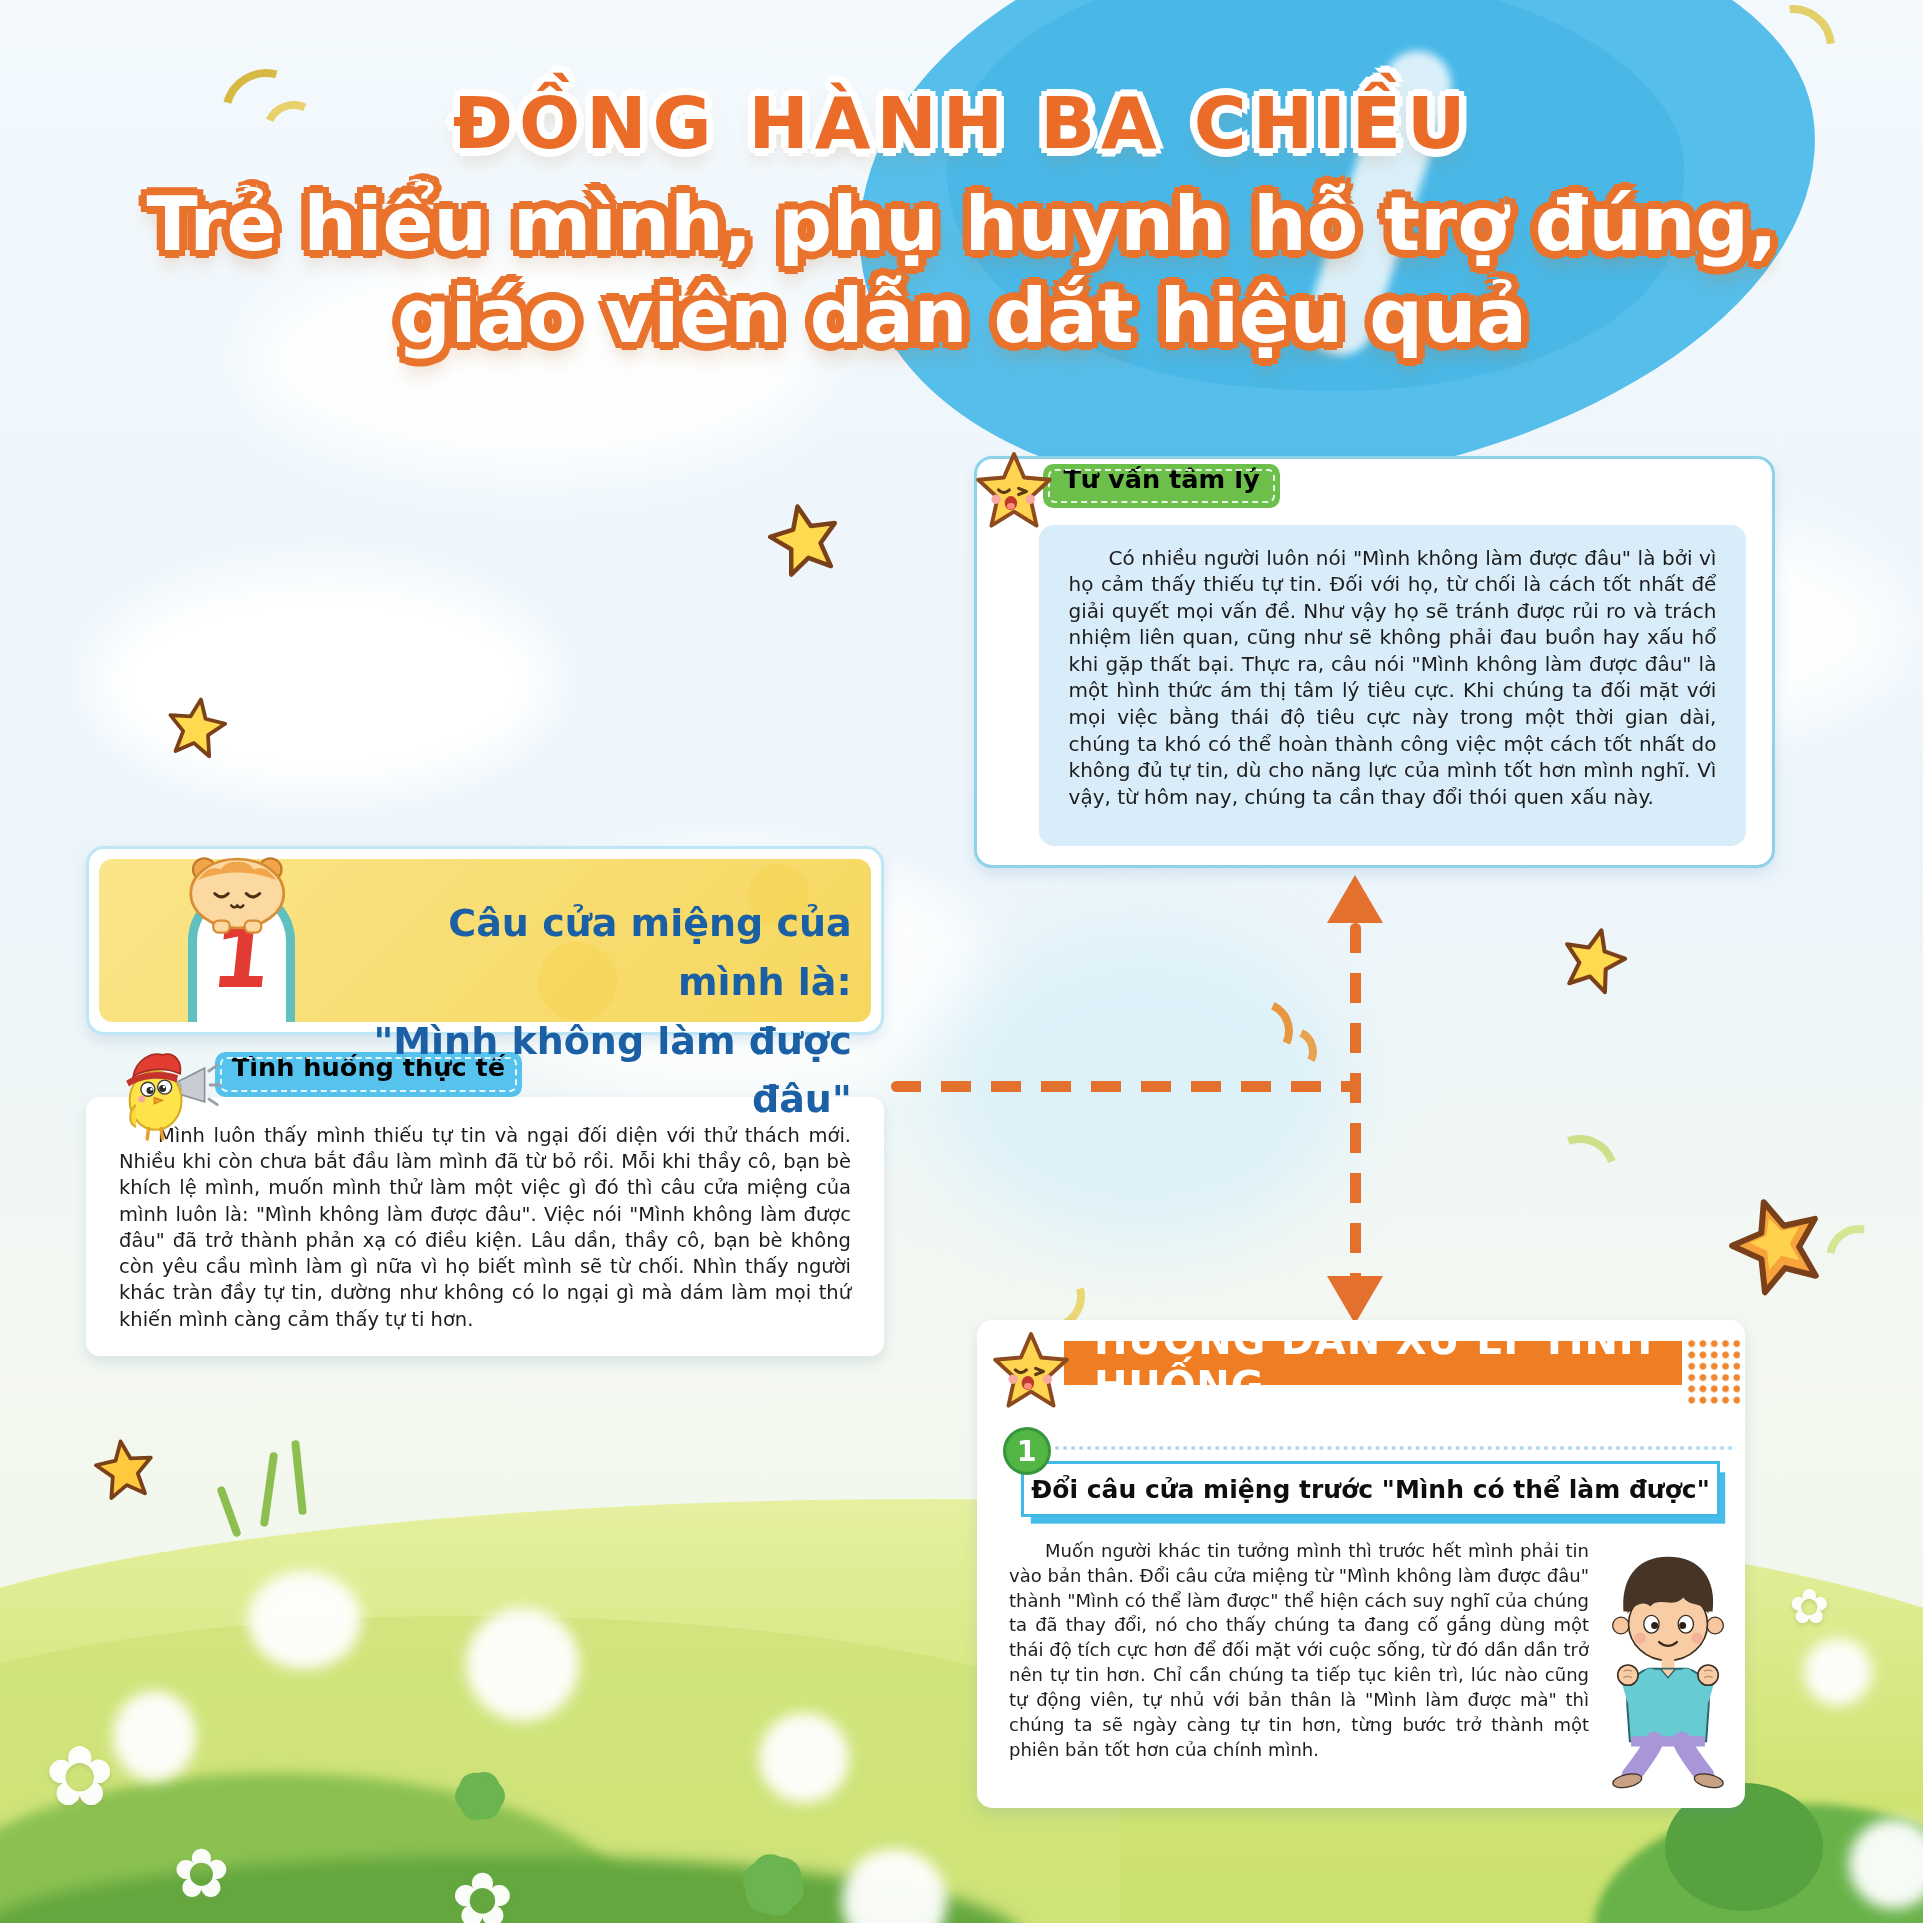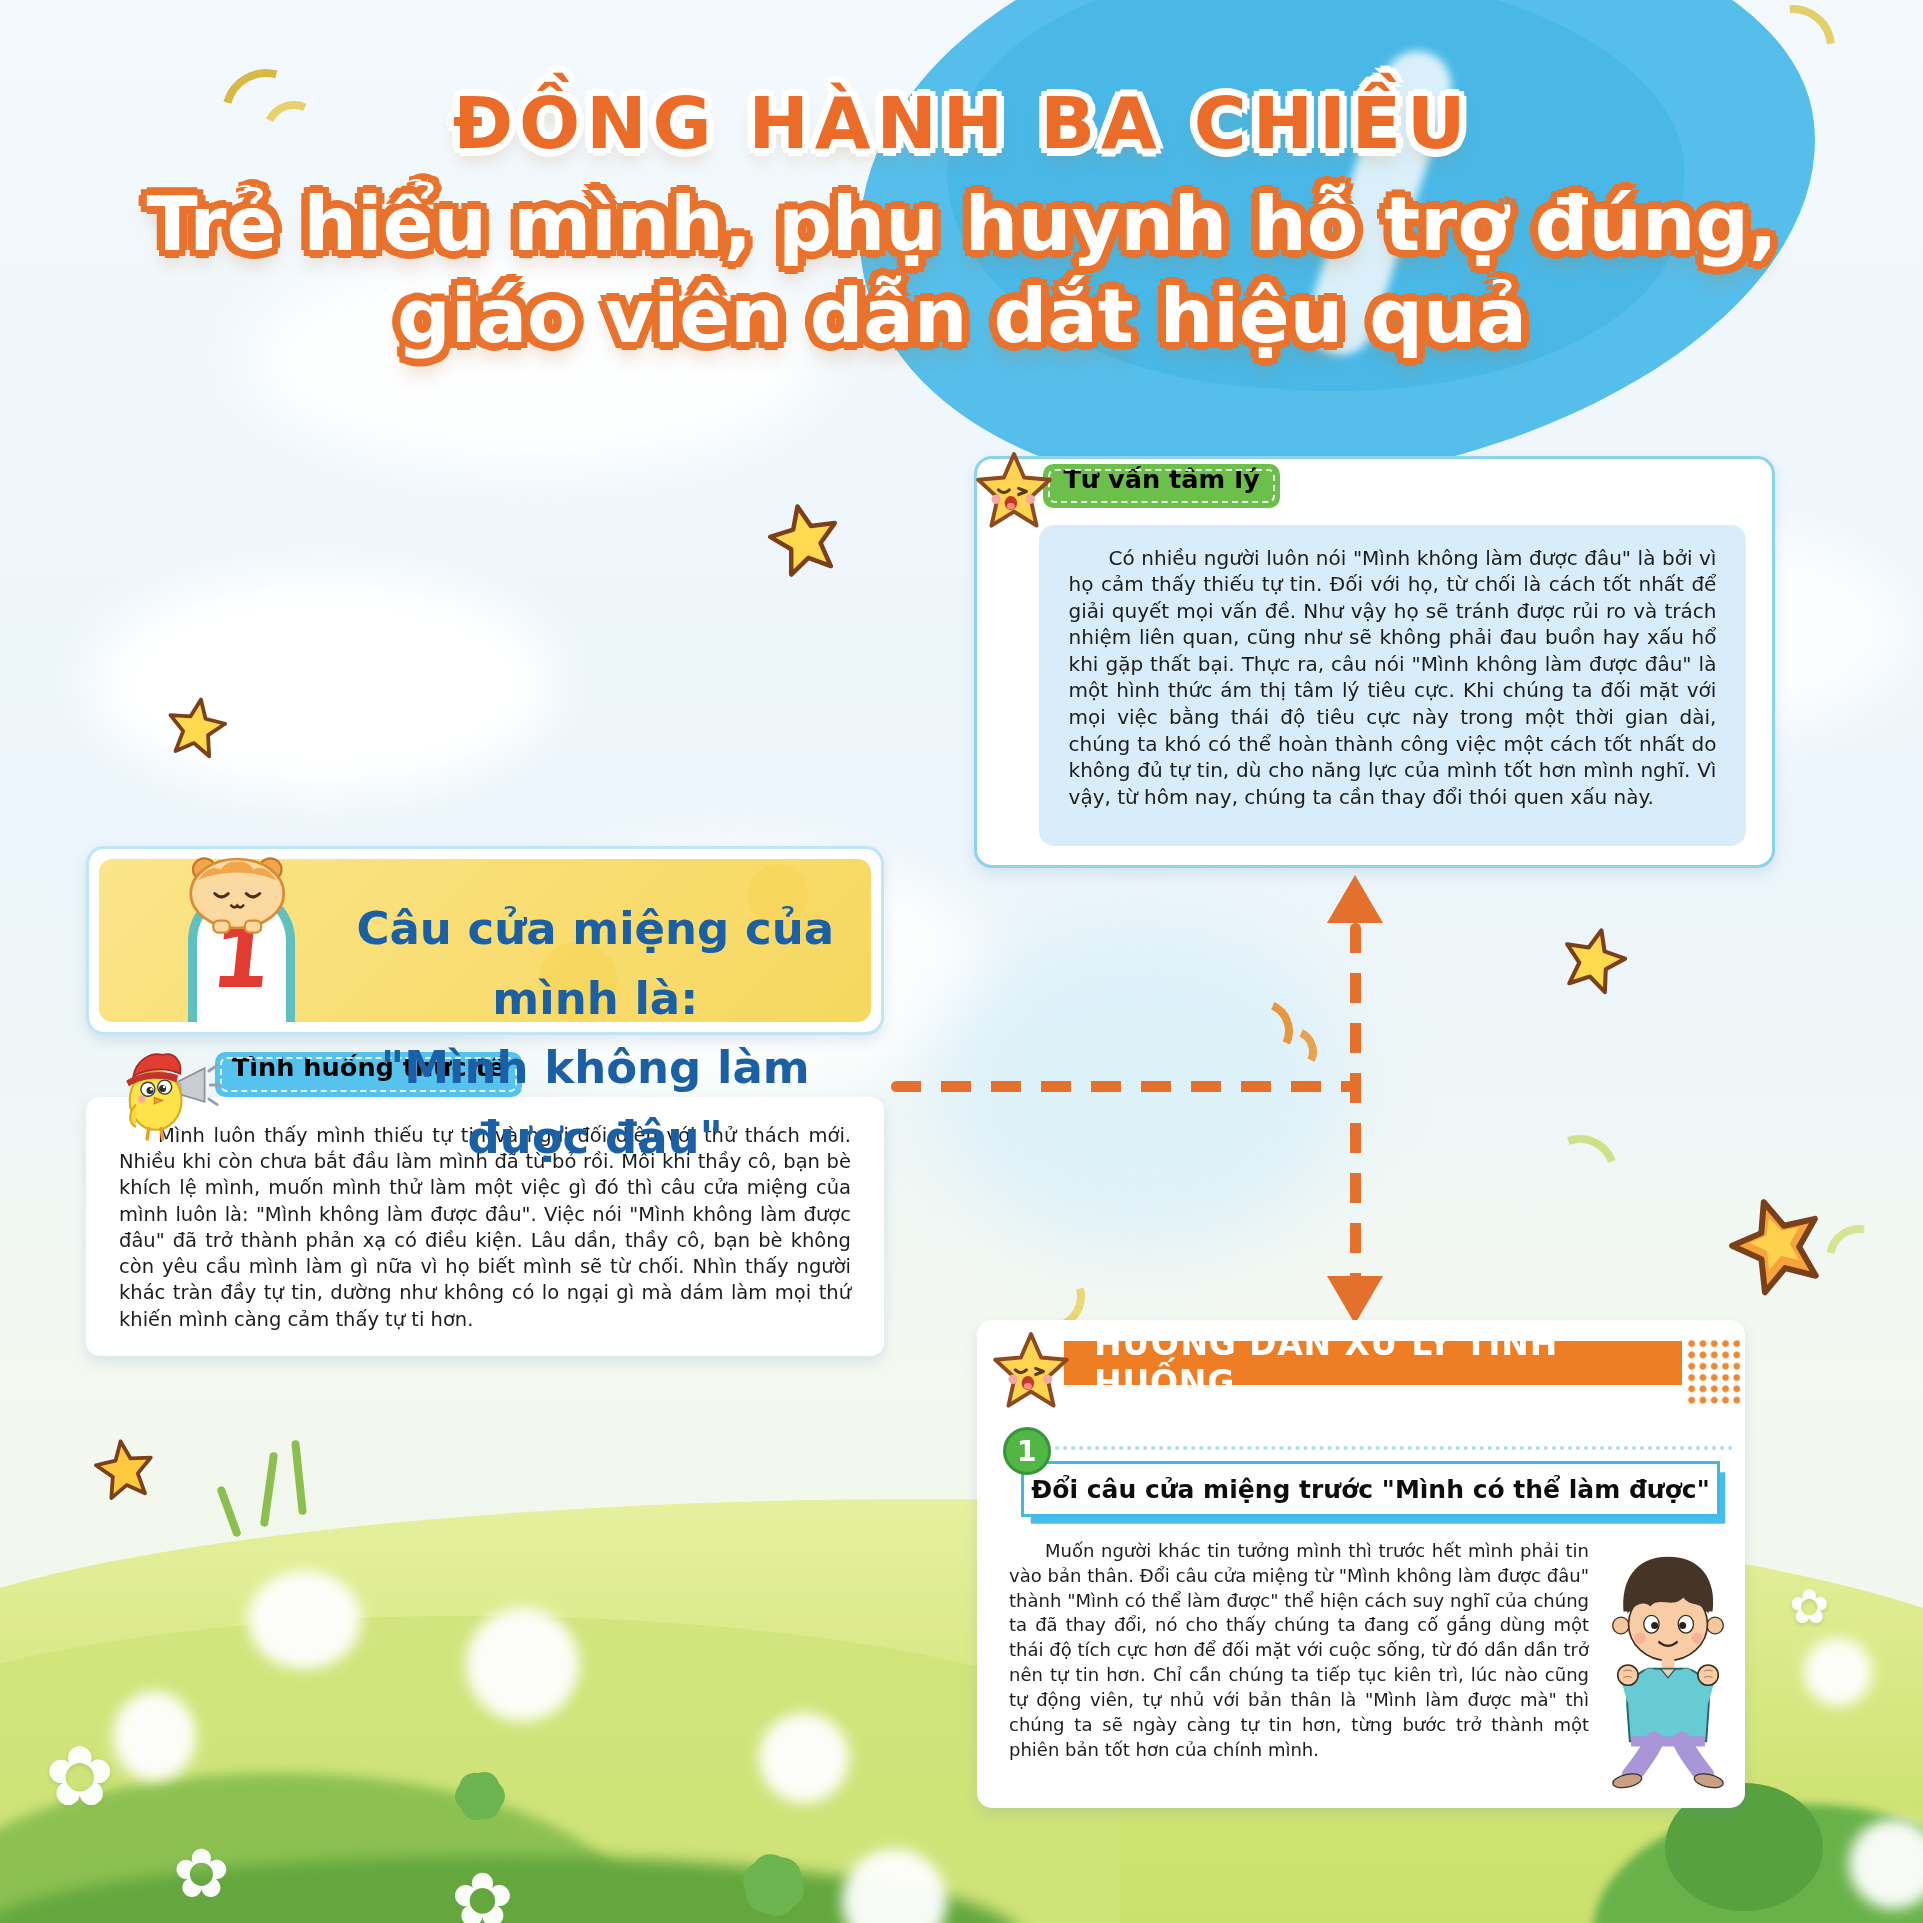--- a/index.html
+++ b/index.html
@@ -63,33 +63,33 @@
   .topic-card{left:86px;top:846px;width:798px;height:189px;border:3px solid #bfe6f4;padding:9.8px;box-sizing:border-box;}
   .topic-yellow{position:relative;width:100%;height:100%;border-radius:13.5px;
     background:linear-gradient(135deg,#fbe58a 0%,#f8dc6e 60%,#f6d75f 100%);}
   .topic-yellow::after{content:"";position:absolute;inset:0;border-radius:13.5px;
     background-image:radial-gradient(circle at 18% 30%,rgba(246,210,80,.55) 0 35px,transparent 35px),
                      radial-gradient(circle at 62% 75%,rgba(246,210,80,.5) 0 39px,transparent 40px),
                      radial-gradient(circle at 88% 22%,rgba(246,210,80,.5) 0 30px,transparent 31px);}
   .arch{position:absolute;left:89px;bottom:0;width:89px;height:126px;background:#fff;border:9.8px solid #5fc0bf;border-bottom:none;
     border-radius:57px 57px 0 0;z-index:2;text-align:center;}
   .arch-num{display:inline-block;margin-top:19.5px;font-size:84px;font-weight:900;color:#e23b33;transform:skewX(-6deg);line-height:1;}
-  .topic-title{position:absolute;left:240px;right:19.5px;top:35px;z-index:2;text-align:center;color:#1b5fa5;font-weight:900;
-    font-size:45px;line-height:1.55;}
+  .topic-title{position:absolute;left:240px;right:19.5px;top:35px;z-index:2;text-align:right;color:#1b5fa5;font-weight:900;
+    font-size:38px;line-height:1.55;}
   .hamster{position:absolute;left:66px;top:-12px;width:143px;height:90px;z-index:3;}
 
   
   .situation-card{left:86px;top:1097px;width:798px;height:259px;border-radius:13.5px;padding:25.6px 33px 18px;box-sizing:border-box;overflow:hidden;}
   .situation-card .body-text{font-size:19.5px;line-height:1.35;}
   .chick{left:111px;top:1036px;width:113px;height:105px;z-index:6;}
 
   
   .guide-card{left:977px;top:1320px;width:768px;height:488px;border-radius:15px;overflow:hidden;}
   .guide-banner{position:absolute;left:87px;top:21px;width:618px;height:44px;background:#ef7d23;color:#fff;
-    font-weight:900;font-size:33px;display:flex;align-items:center;padding-left:30px;box-sizing:border-box;letter-spacing:0.8px;}
+    font-weight:900;font-size:40px;display:flex;align-items:center;padding-left:30px;box-sizing:border-box;letter-spacing:0.8px;}
   .guide-dots{position:absolute;left:709px;top:18px;width:54px;height:69px;
     background-image:radial-gradient(circle,#ef8630 3px,transparent 3.8px);background-size:11.3px 11.3px;}
   .guide-star{position:absolute;left:15px;top:10.5px;width:78px;height:84px;}
   .step-circle{position:absolute;left:25.6px;top:107px;width:48px;height:48px;border-radius:50%;background:#53b544;border:3px solid #37963c;
     color:#fff;font-size:28.6px;font-weight:bold;display:flex;align-items:center;justify-content:center;box-sizing:border-box;z-index:2;}
   .step-dotline{position:absolute;left:78px;right:12px;top:126px;border-top:4.5px dotted #a9dcf2;}
   .step-titlebar{position:absolute;left:44px;top:141px;width:699px;height:56px;background:#fff;border:3px solid #41b9e7;
     box-shadow:7.5px 9px 0 -2.3px #45bce9;display:flex;align-items:center;justify-content:center;box-sizing:border-box;}
   .step-title{font-size:25px;font-weight:bold;color:#0e0e0e;}
   .guide-body{position:absolute;left:32px;top:219px;width:580px;height:259px;overflow:hidden;}

